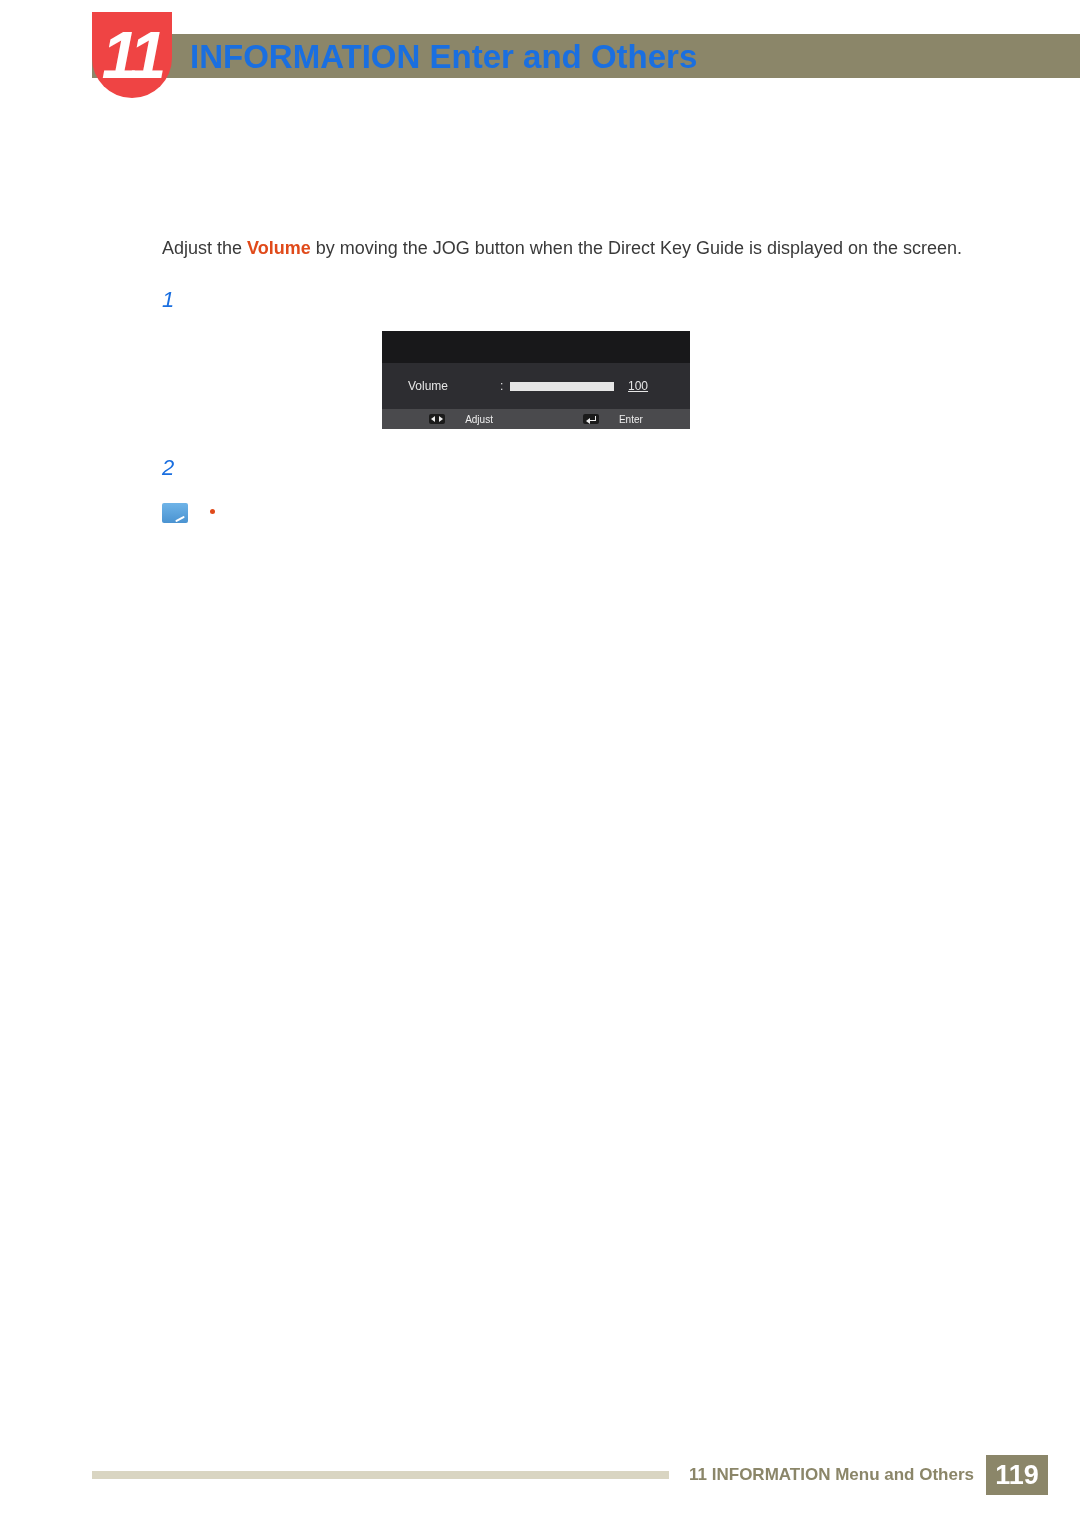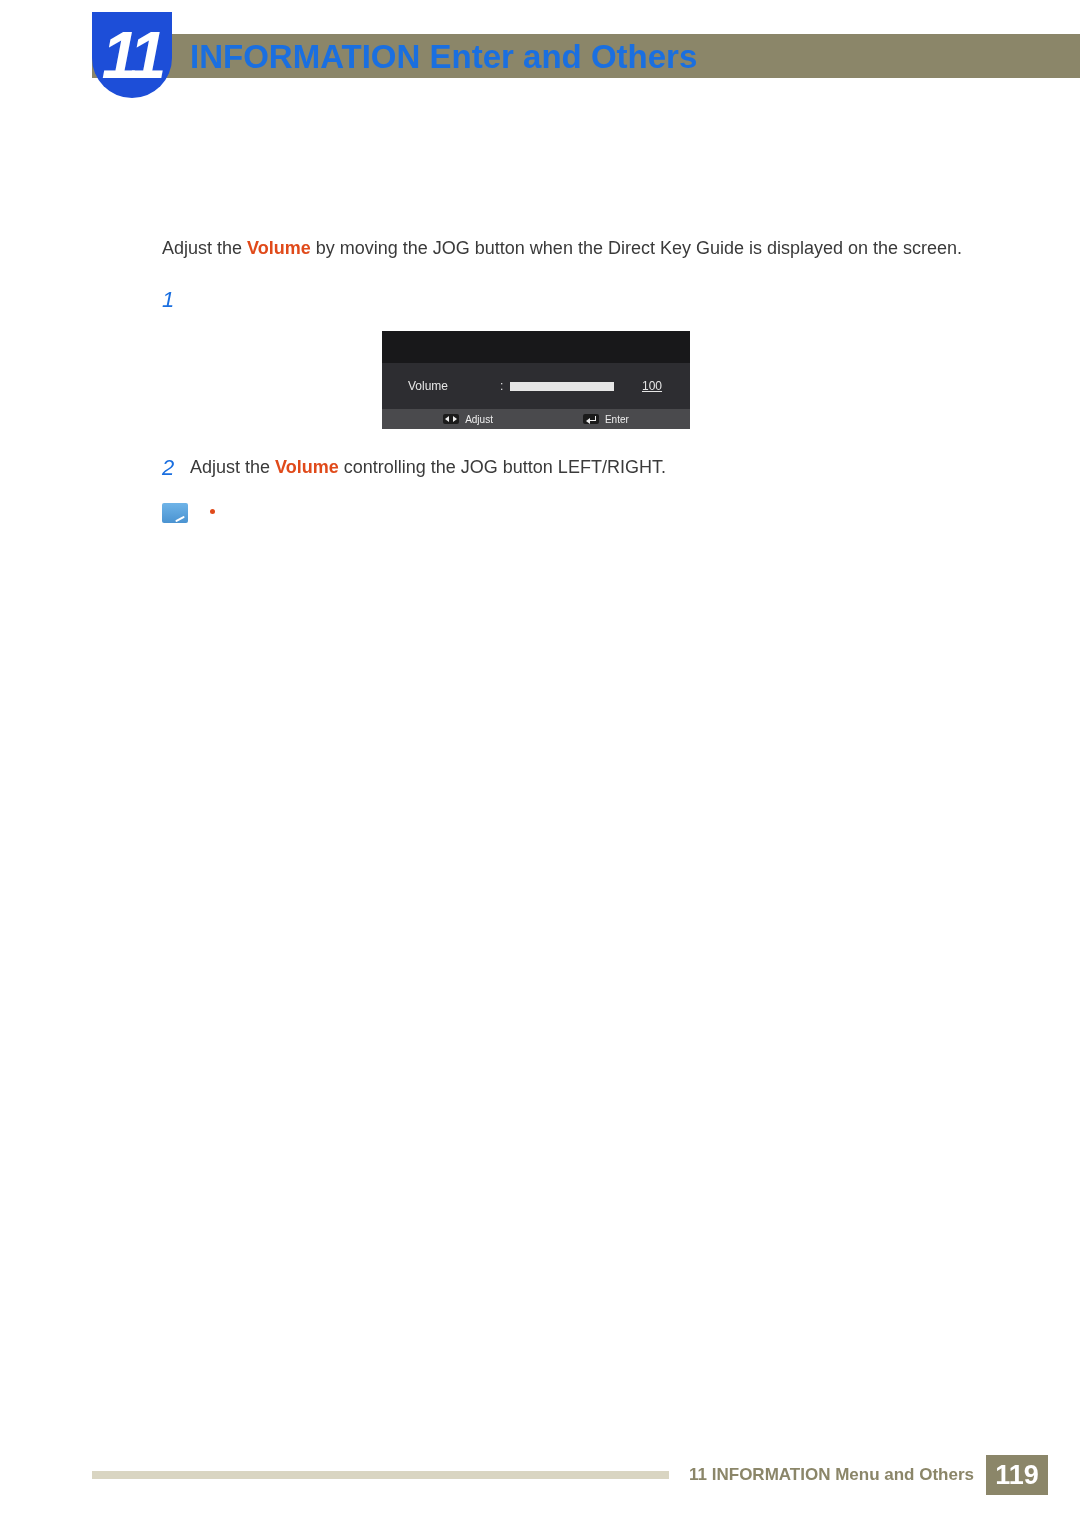--- a/index.html
+++ b/index.html
@@ -18,21 +18,21 @@
     right: 0;
     height: 44px;
     background: #8b8669;
   }
   .chap-badge {
     position: absolute;
     left: 92px;
     top: 12px;
     width: 80px;
     height: 86px;
-    background: #1d4ed8;
+    background: #ef4444;
     border-bottom-left-radius: 40px 40px;
     border-bottom-right-radius: 40px 40px;
     display: flex;
     align-items: center;
     justify-content: center;
   }
   .chap-badge span {
     color: #fff;
     font-size: 66px;
     font-weight: bold;
@@ -111,32 +111,32 @@
     font-size: 12px;
     padding: 0 26px;
   }
   .osd-label { width: 92px; }
   .osd-colon { width: 10px; }
   .osd-bar {
     width: 104px; height: 9px;
     border: 1px solid #e6e6e6;
     background: #e6e6e6;
   }
-  .osd-val { margin-left: 28px; text-decoration: underline; }
+  .osd-val { margin-left: 14px; text-decoration: underline; }
   .osd-bot {
     background: #4a4a4d;
     height: 20px;
     display: flex;
     align-items: center;
     justify-content: center;
     color: #eee;
     font-size: 10px;
     gap: 90px;
   }
-  .osd-hint { display: flex; align-items: center; gap: 6px; }
+  .osd-hint { display: flex; align-items: center; gap: 20px; }
   .hint-arrows {
     width: 16px; height: 10px;
     background: #1b1b1b;
     border-radius: 2px;
     position: relative;
   }
   .hint-arrows:before, .hint-arrows:after {
     content: "";
     position: absolute; top: 2px;
     width: 0; height: 0;
@@ -275,23 +275,20 @@
         </div>
         <div class="osd-hint">
           <span class="hint-enter"></span>
           <span>Enter</span>
         </div>
       </div>
     </div>
 
     <div class="step-row">
       <div class="step-num">2</div>
-      <div class="step-text">
-        <span>Adjust the </span><span class="hot">Volume</span><span> controlling the JOG button LEFT/RIGHT.</span>
-      </div>
     </div>
 
     <div class="note-row">
       <div class="note-icon"></div>
       <div class="note-list">
         <div class="bul-row">
           <div class="bul-dot"></div>
         </div>
       </div>
     </div>

